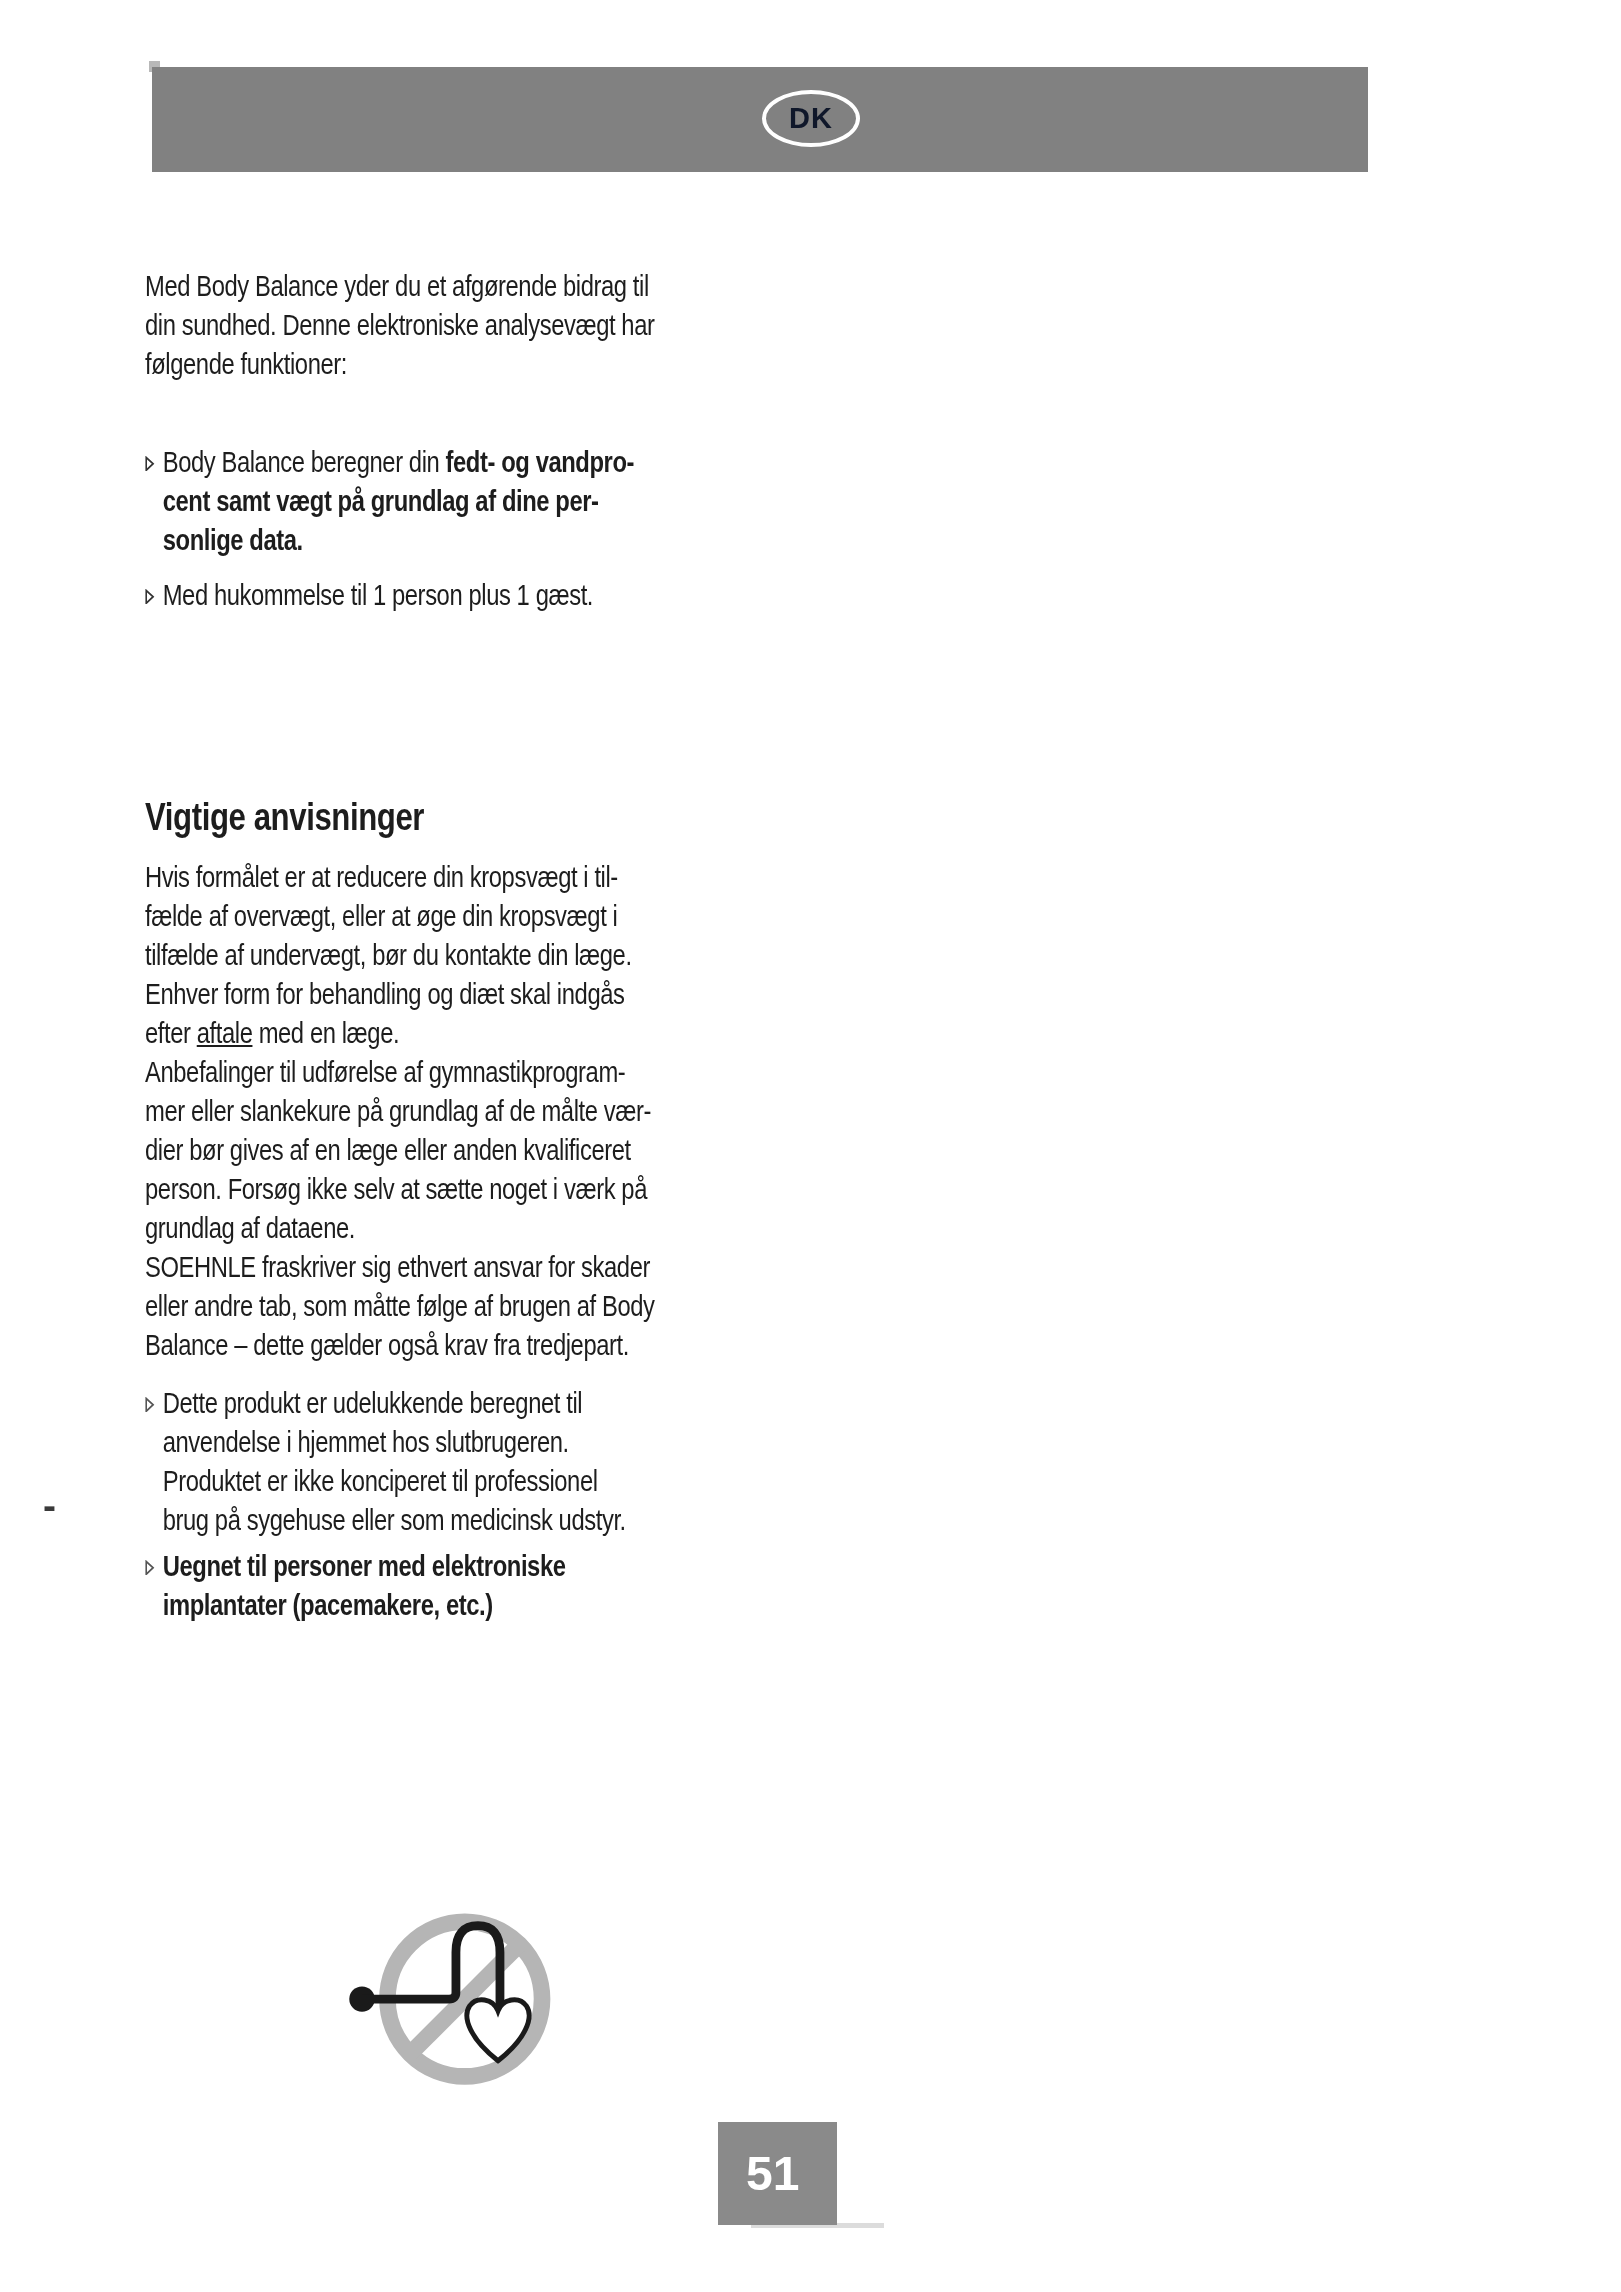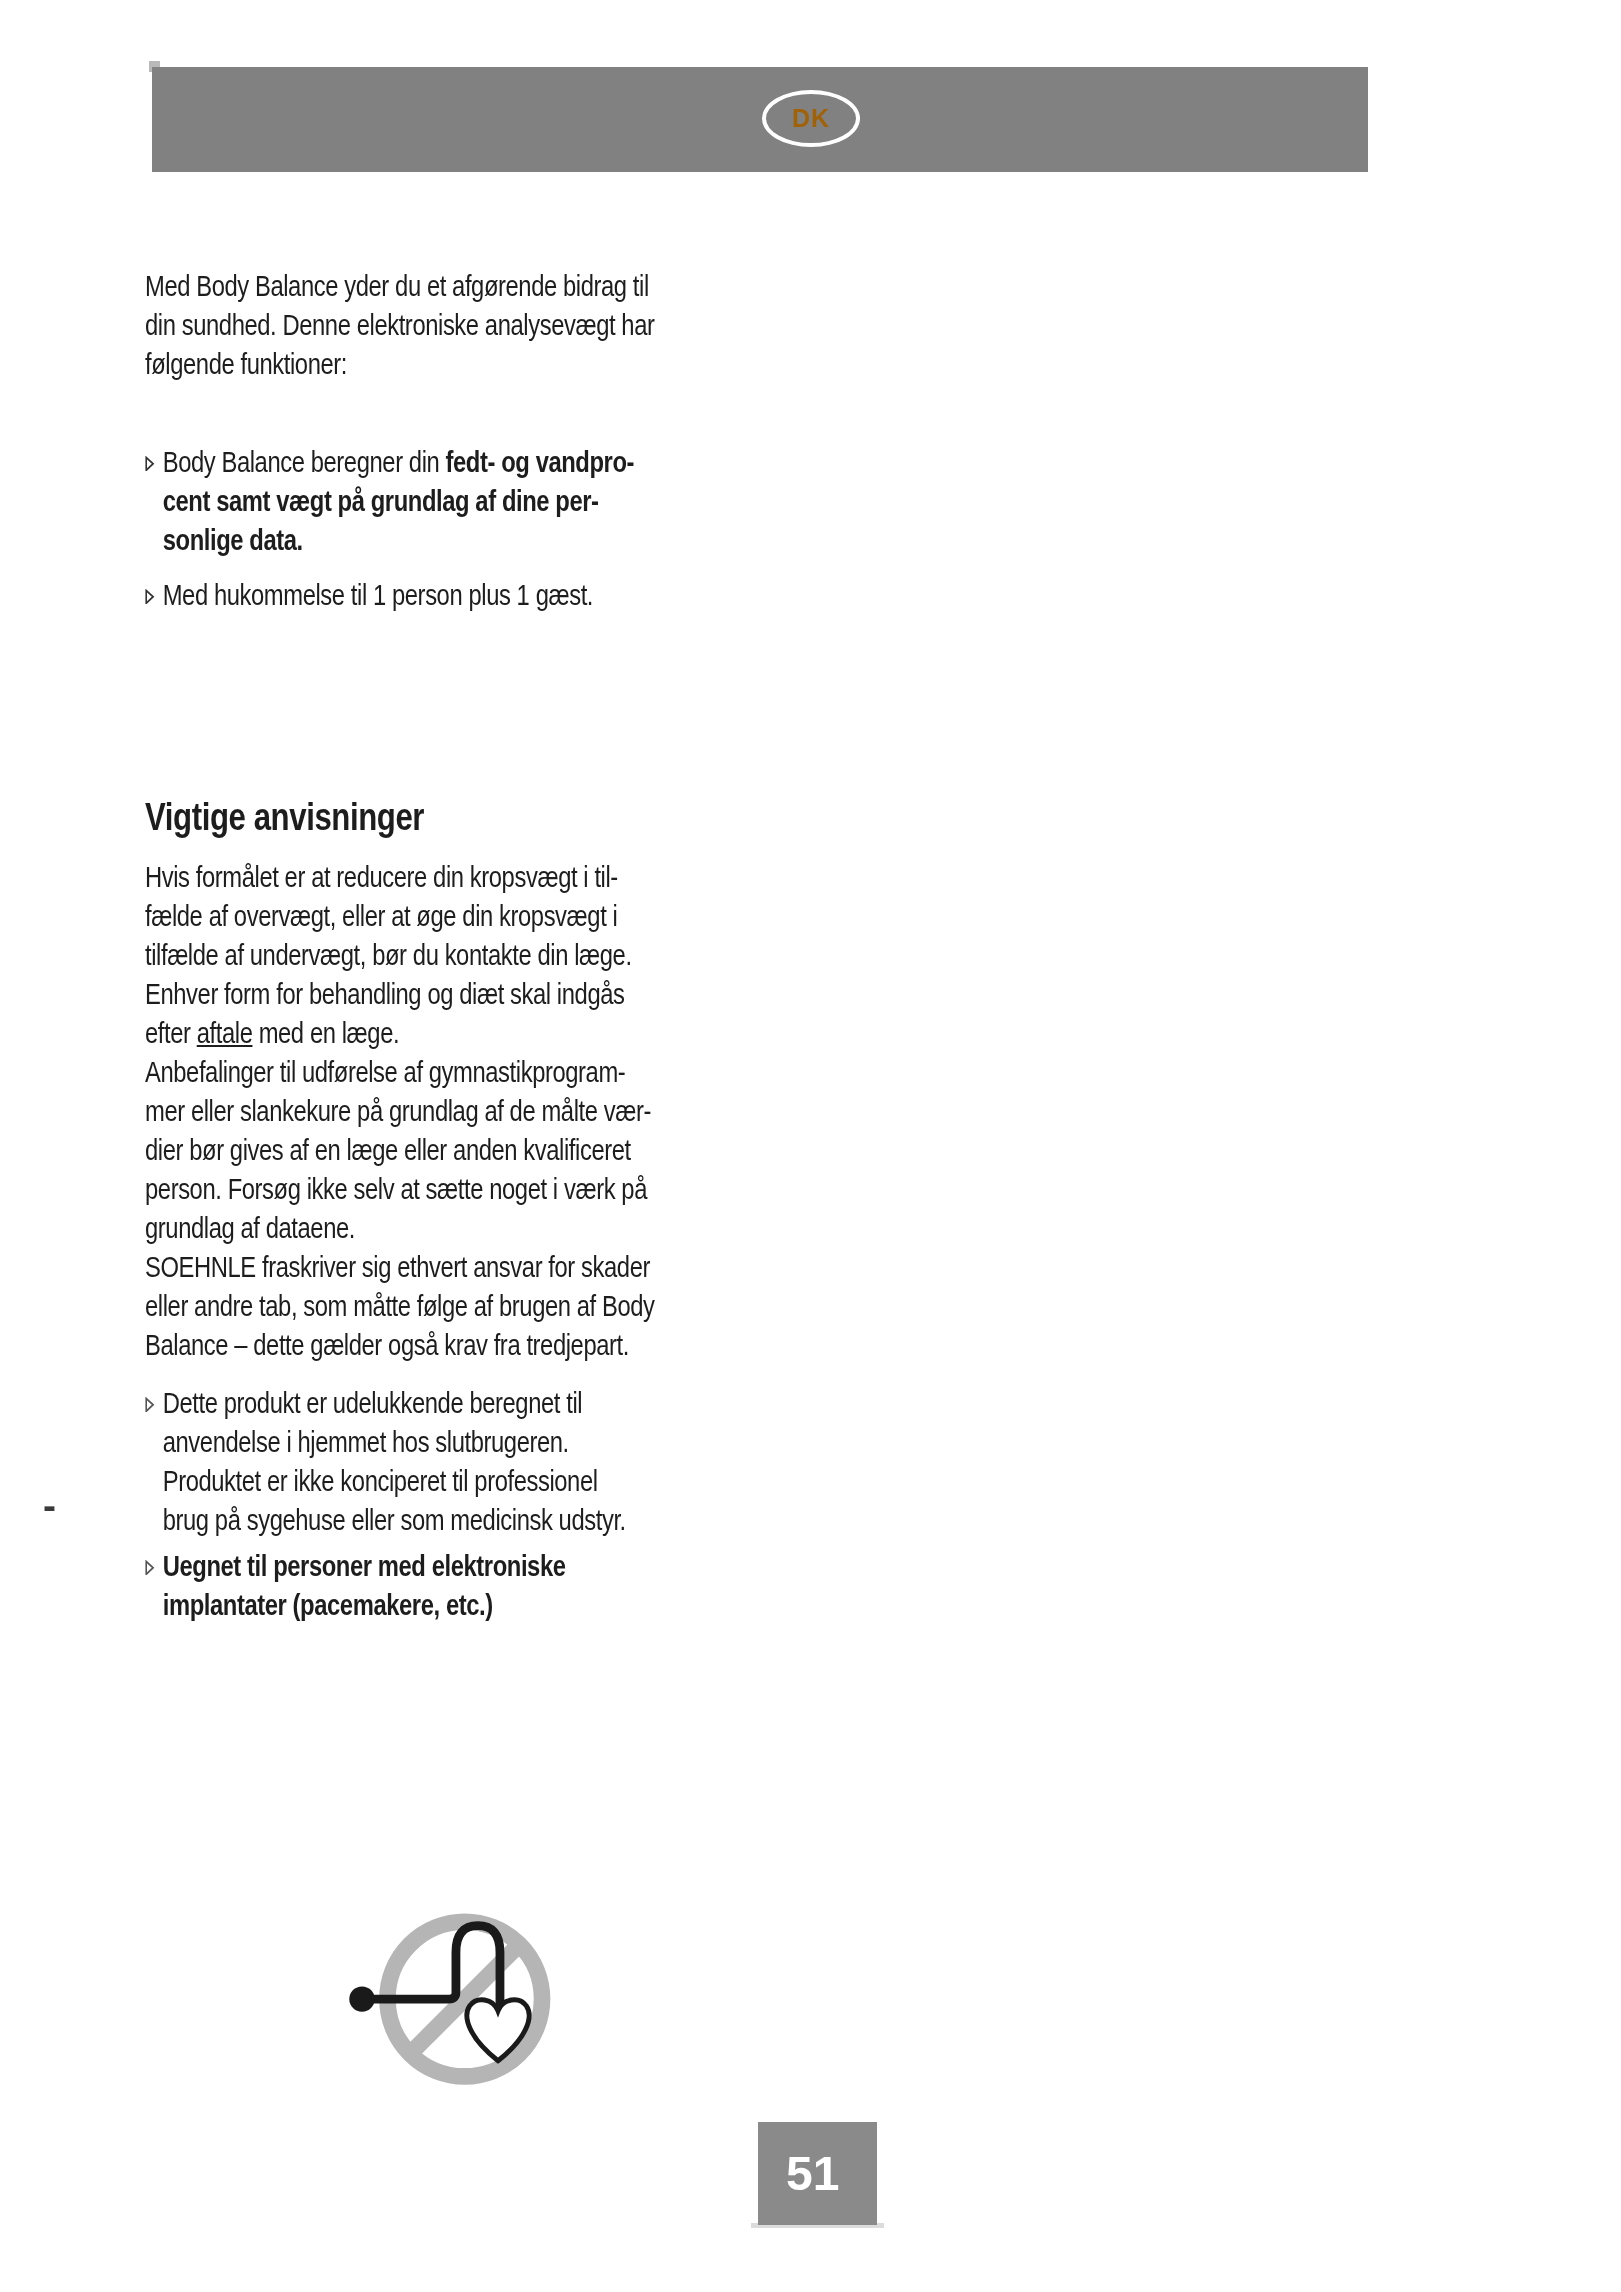--- a/index.html
+++ b/index.html
@@ -18,21 +18,21 @@
   }
   .header-notch{
     position:absolute;left:149px;top:61px;width:10.8px;height:10.8px;
     background:#b8b8b8;
   }
   .dk-badge{
     position:absolute;left:762px;top:90px;width:98px;height:57px;
     border:4.9px solid #ffffff;border-radius:50%;
     box-sizing:border-box;
     display:flex;align-items:center;justify-content:center;
-    color:#a16207;font-weight:bold;font-size:25px;letter-spacing:1px;
+    color:#0f172a;font-weight:bold;font-size:29px;letter-spacing:1px;
   }
   
   .tx{
     position:absolute;
     white-space:pre-line;
     font-size:29px;line-height:39px;letter-spacing:-0.5px;
     transform:scaleX(0.82);transform-origin:0 0;
     width:765px;
   }
   .bold{font-weight:bold;}
@@ -58,21 +58,21 @@
     font-size:29px;line-height:39px;letter-spacing:-0.5px;
   }
   .margin-dash{
     position:absolute;left:43px;top:1486px;
     font-size:39px;font-weight:bold;line-height:39px;color:#3a3a3a;
   }
   
   .no-pacemaker{position:absolute;left:349px;top:1913px;}
   
   .page-box{
-    position:absolute;left:758px;top:2122px;width:119px;height:103px;
+    position:absolute;left:718px;top:2122px;width:119px;height:103px;
     background:#8a8a8a;
     display:flex;align-items:center;
     padding-left:28px;box-sizing:border-box;
     color:#ffffff;font-size:48px;font-weight:bold;
   }
   .page-box-shadow{
     position:absolute;left:751px;top:2223px;width:133px;height:4.9px;
     background:#dcdcdc;
   }
 </style>

